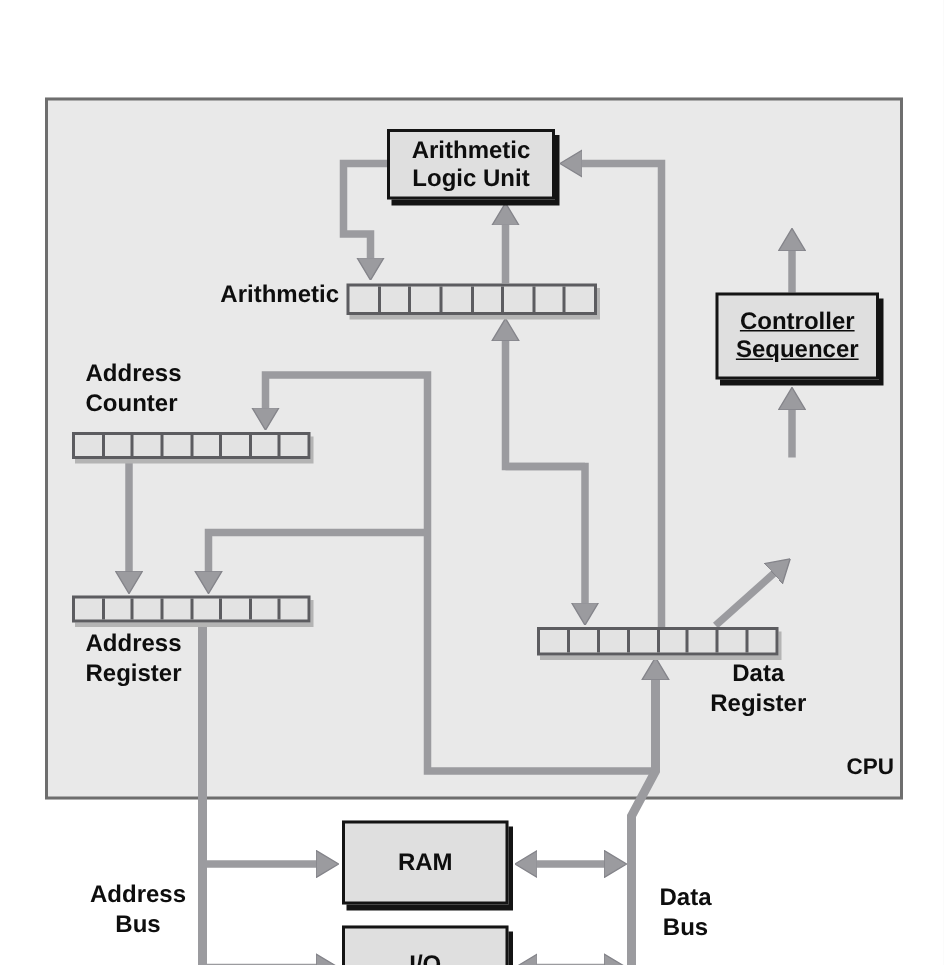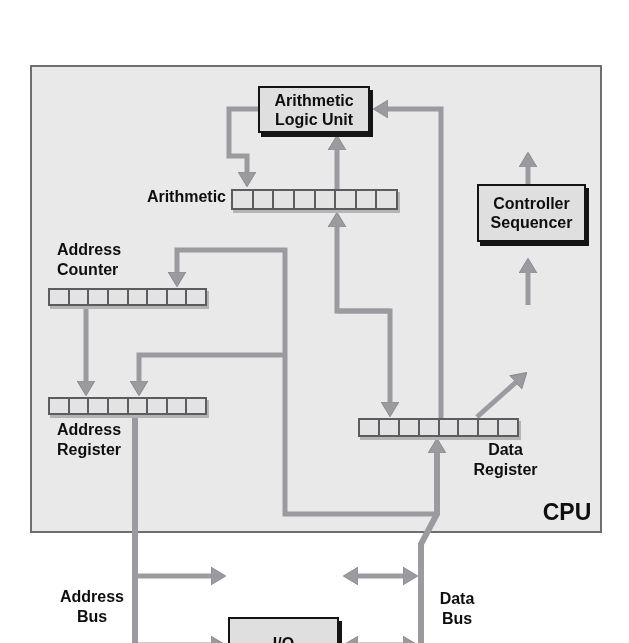--- a/index.html
+++ b/index.html
@@ -26,21 +26,21 @@
   }
   .wires{position:absolute;left:0;top:0;z-index:2;}
   .node{
     position:absolute;z-index:3;background:var(--box-fill);
     border:2px solid var(--box-border);box-shadow:3px 4px 0 0 var(--box-border);
     display:flex;align-items:center;justify-content:center;text-align:center;
     font-weight:bold;font-size:16px;line-height:19px;
   }
   .node .label{white-space:pre-line;}
   .alu{left:258px;top:42px;width:108px;height:43px;}
-  .controller{left:477px;top:140px;width:105px;height:54px;}
+  .controller{left:477px;top:151px;width:105px;height:54px;text-decoration:underline;}
   .decoder{left:475px;top:262px;width:107px;height:52px;}
   .ram{left:228px;top:503px;width:107px;height:52px;}
   .io{left:228px;top:573px;width:107px;height:49px;}
   .register{
     position:absolute;z-index:3;display:flex;
     background:var(--cell-fill);border:2px solid var(--cell-border);
     box-shadow:2px 3px 0 0 #b4b4b4;
   }
   .register .cell{flex:1;border-right:2px solid var(--cell-border);}
   .register .cell:last-child{border-right:none;}
@@ -49,21 +49,21 @@
   .reg-addr{left:48px;top:353px;width:155px;height:14px;}
   .reg-data{left:358px;top:374px;width:157px;height:15px;}
   .tag{
     position:absolute;z-index:4;font-weight:bold;font-size:16px;line-height:20px;
     white-space:pre-line;
   }
   .tag-acc{left:98px;top:143px;width:128px;text-align:right;}
   .tag-pc{left:57px;top:196px;text-align:left;}
   .tag-addr{left:57px;top:376px;text-align:left;}
   .tag-data{left:453px;top:396px;width:105px;text-align:center;}
-  .tag-cpu{left:538px;top:455px;width:58px;text-align:center;font-size:23px;line-height:26px;}
+  .tag-cpu{left:538px;top:455px;width:58px;text-align:right;font-size:15px;line-height:26px;}
   .tag-abus{left:44px;top:543px;width:96px;text-align:center;}
   .tag-dbus{left:424px;top:545px;width:66px;text-align:center;}
 </style>
 </head>
 <body>
 
 <div class="stage">
 
   <div class="cpu-box"></div>
 
@@ -97,20 +97,23 @@
     </g>
   </svg>
 
   <div class="node alu">
     <span class="label">Arithmetic
 Logic Unit</span>
   </div>
   <div class="node controller">
     <span class="label">Controller
 Sequencer</span>
+  </div>
+  <div class="node ram">
+    <span class="label">RAM</span>
   </div>
   <div class="node io">
     <span class="label">I/O</span>
   </div>
 
   <div class="register reg-acc">
       <span class="cell"></span>
       <span class="cell"></span>
       <span class="cell"></span>
       <span class="cell"></span>

